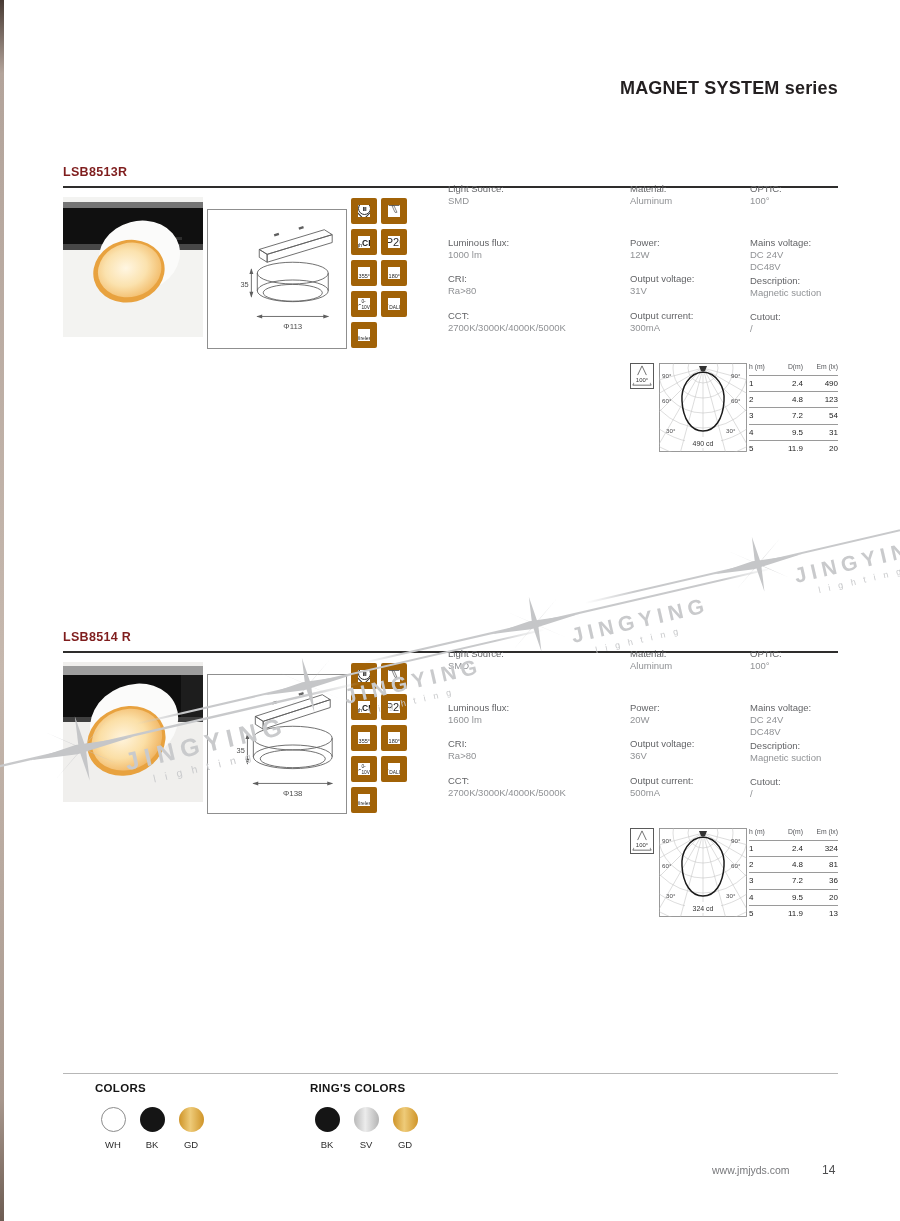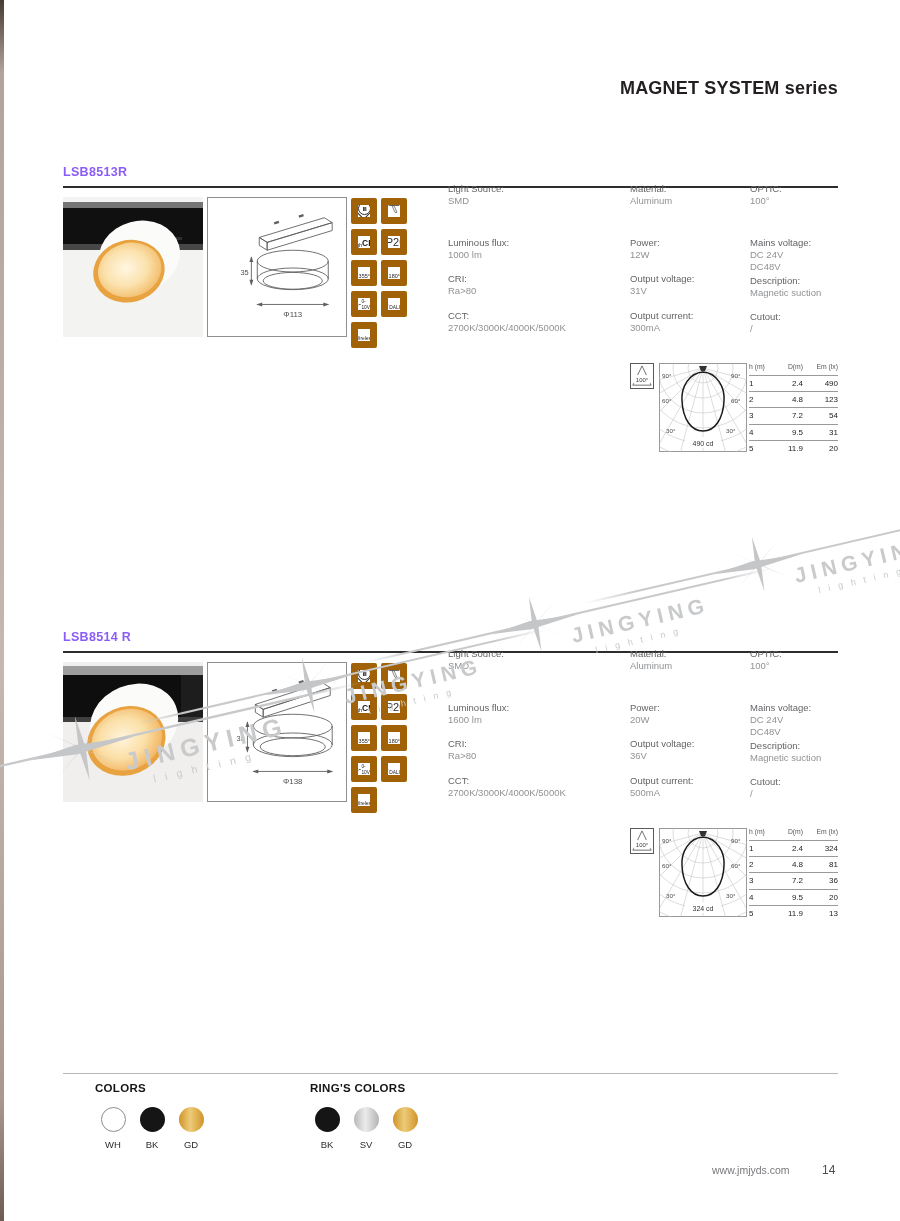--- a/index.html
+++ b/index.html
@@ -5,24 +5,24 @@
   html,body{margin:0;padding:0;background:#fff;}
   .page{position:relative;width:900px;height:1221px;background:#ffffff;overflow:hidden;
         font-family:"Liberation Sans",sans-serif;color:#222;}
   .spine{position:absolute;left:0;top:0;width:4px;height:1221px;
          background:linear-gradient(#473a33 0%, #b3a49b 6%, #c6b8ae 55%, #a8988e 90%, #6d5c52 100%);}
   .header-title{position:absolute;right:62px;top:62px;font-size:18px;font-weight:bold;color:#231f20;letter-spacing:.2px;margin-top:16px;}
 
   
   .product-section{position:absolute;left:0;width:900px;height:320px;}
   #prod0{top:165px;} #prod1{top:630px;}
-  .model{position:absolute;left:63px;top:0;font-size:12.5px;font-weight:bold;color:#8b5cf6;letter-spacing:.3px;}
+  .model{position:absolute;left:63px;top:0;font-size:12.5px;font-weight:bold;color:#7f1d1d;letter-spacing:.3px;}
   .rule{position:absolute;left:63px;top:21px;width:775px;height:2px;background:#2e2d2c;}
   .photo{position:absolute;left:63px;top:32px;width:140px;height:140px;}
-  .drawing{position:absolute;left:207px;top:32px;width:140px;height:140px;border:1px solid #8f8f8f;box-sizing:border-box;background:#fff;}
+  .drawing{position:absolute;left:207px;top:44px;width:140px;height:140px;border:1px solid #8f8f8f;box-sizing:border-box;background:#fff;}
 
   
   .icell{position:absolute;width:26px;height:26px;border:7px solid #a16207;border-radius:2px;background:#fff;
          box-sizing:border-box;display:flex;flex-direction:row;align-items:flex-end;justify-content:center;overflow:hidden;}
   .ic-c1{left:351px;} .ic-c2{left:381px;}
   .ic-r1{top:33px;} .ic-r2{top:64px;} .ic-r3{top:95px;} .ic-r4{top:126px;} .ic-r5{top:157px;}
   .ic-label{font-size:4.8px;color:#222;line-height:5.5px;margin-top:1px;}
   .ic-label-big{font-size:5.5px;color:#222;line-height:6px;margin-top:1px;}
   .hi-high{font-size:5.5px;color:#222;line-height:6px;}
   .hi-cri{font-size:8.5px;font-weight:bold;color:#1c1c1c;line-height:9px;letter-spacing:.2px;}

